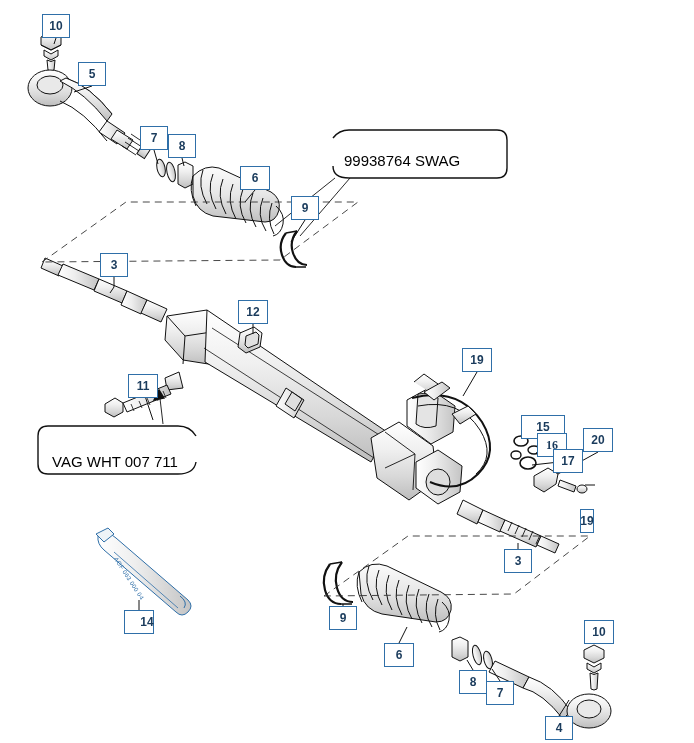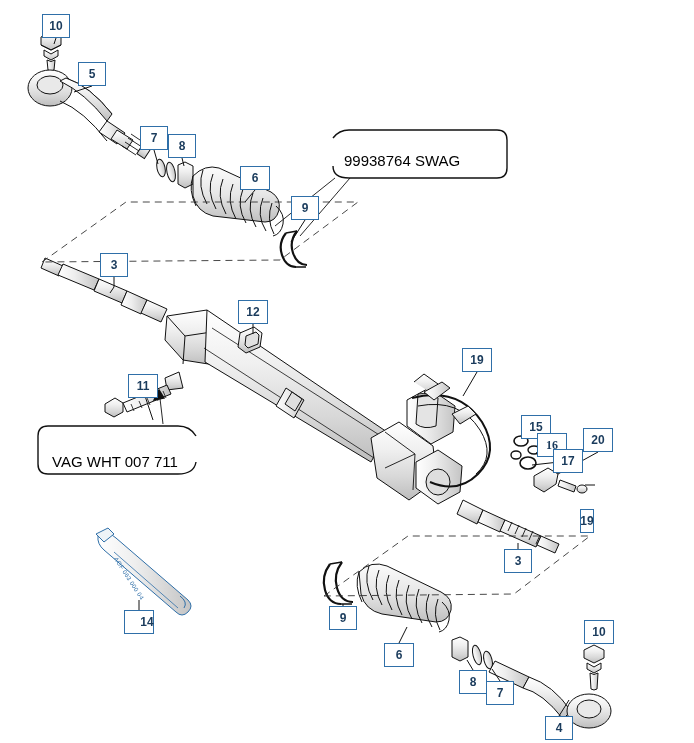--- a/index.html
+++ b/index.html
@@ -307,21 +307,21 @@
   <div class="callout-box" style="left:42px; top:14px; width:28px; height:24px;">10</div>
   <div class="callout-box" style="left:78px; top:62px; width:28px; height:24px;">5</div>
   <div class="callout-box" style="left:140px; top:126px; width:28px; height:24px;">7</div>
   <div class="callout-box" style="left:168px; top:134px; width:28px; height:24px;">8</div>
   <div class="callout-box" style="left:240px; top:166px; width:30px; height:24px;">6</div>
   <div class="callout-box" style="left:291px; top:196px; width:28px; height:24px;">9</div>
   <div class="callout-box" style="left:100px; top:253px; width:28px; height:24px;">3</div>
   <div class="callout-box" style="left:238px; top:300px; width:30px; height:24px;">12</div>
   <div class="callout-box" style="left:462px; top:348px; width:30px; height:24px;">19</div>
   <div class="callout-box" style="left:128px; top:366px; width:30px; height:24px;margin-top:8px;">11</div>
-  <div class="callout-box" style="left:521px; top:415px; width:30px; height:24px;">15</div>
+  <div class="callout-box" style="left:521px; top:415px; width:44px; height:24px;">15</div>
   <div class="callout-box" style="left:583px; top:428px; width:30px; height:24px;">20</div>
   <div class="callout-box" style="left:537px; top:433px; width:30px; height:24px;font-family:Liberation Serif, serif;">16</div>
   <div class="callout-box" style="left:553px; top:449px; width:30px; height:24px;">17</div>
   <div class="callout-box" style="left:580px; top:485px; width:14px; height:24px;margin-top:24px;">19</div>
   <div class="callout-box" style="left:504px; top:549px; width:28px; height:24px;">3</div>
   <div class="callout-box" style="left:124px; top:610px; width:30px; height:24px;padding-left:16px;">14</div>
   <div class="callout-box" style="left:329px; top:606px; width:28px; height:24px;">9</div>
   <div class="callout-box" style="left:584px; top:620px; width:30px; height:24px;">10</div>
   <div class="callout-box" style="left:384px; top:643px; width:30px; height:24px;">6</div>
   <div class="callout-box" style="left:459px; top:670px; width:28px; height:24px;">8</div>

